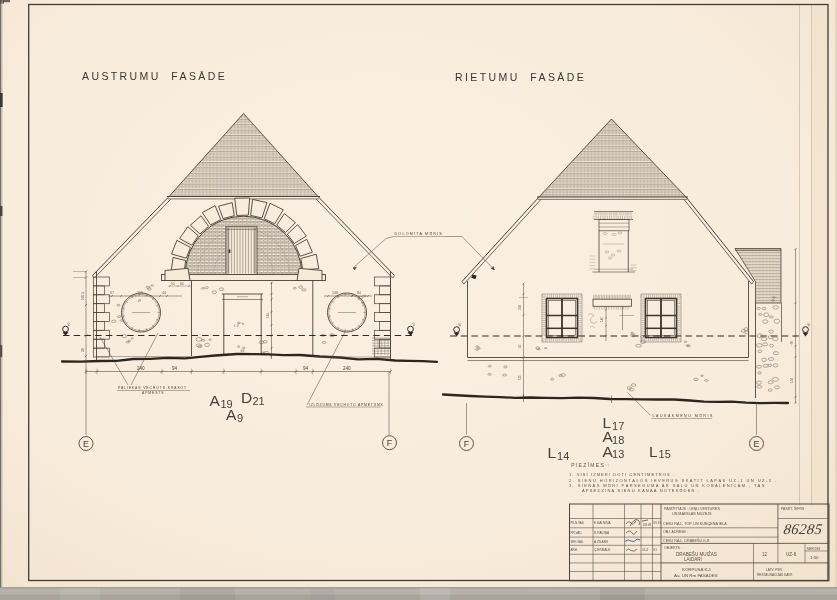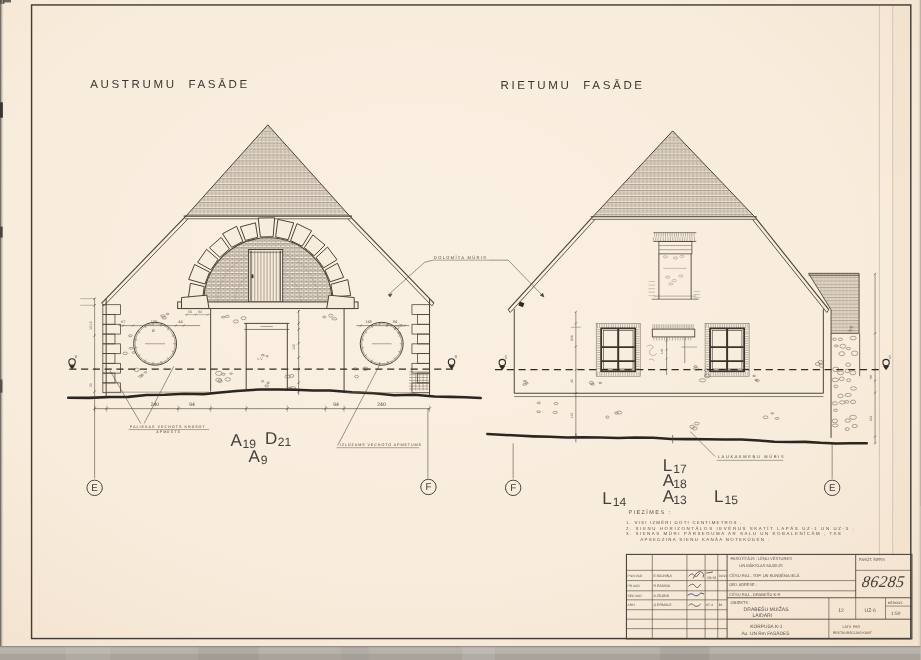--- a/index.html
+++ b/index.html
@@ -1,14 +1,14 @@
 <!DOCTYPE html>
 <html><head><meta charset="utf-8"><style>
 html,body{margin:0;padding:0;width:837px;height:600px;overflow:hidden;background:#b2ada5;}
-.page{position:relative;width:837px;height:460px;background:#737373;}
+.page{position:relative;width:837px;height:460px;background:#22c55e;}
 </style></head><body>
 <div class="page">
 <svg width="837" height="600" viewBox="0 0 837 600">
 <defs>
 <radialGradient id="paper" cx="45%" cy="40%" r="80%">
 <stop offset="0%" stop-color="#faf0e2"></stop>
 <stop offset="60%" stop-color="#f8ecdc"></stop>
 <stop offset="100%" stop-color="#f2e2cd"></stop>
 </radialGradient>
 <pattern id="tile" width="3.5" height="5.4" patternUnits="userSpaceOnUse">

